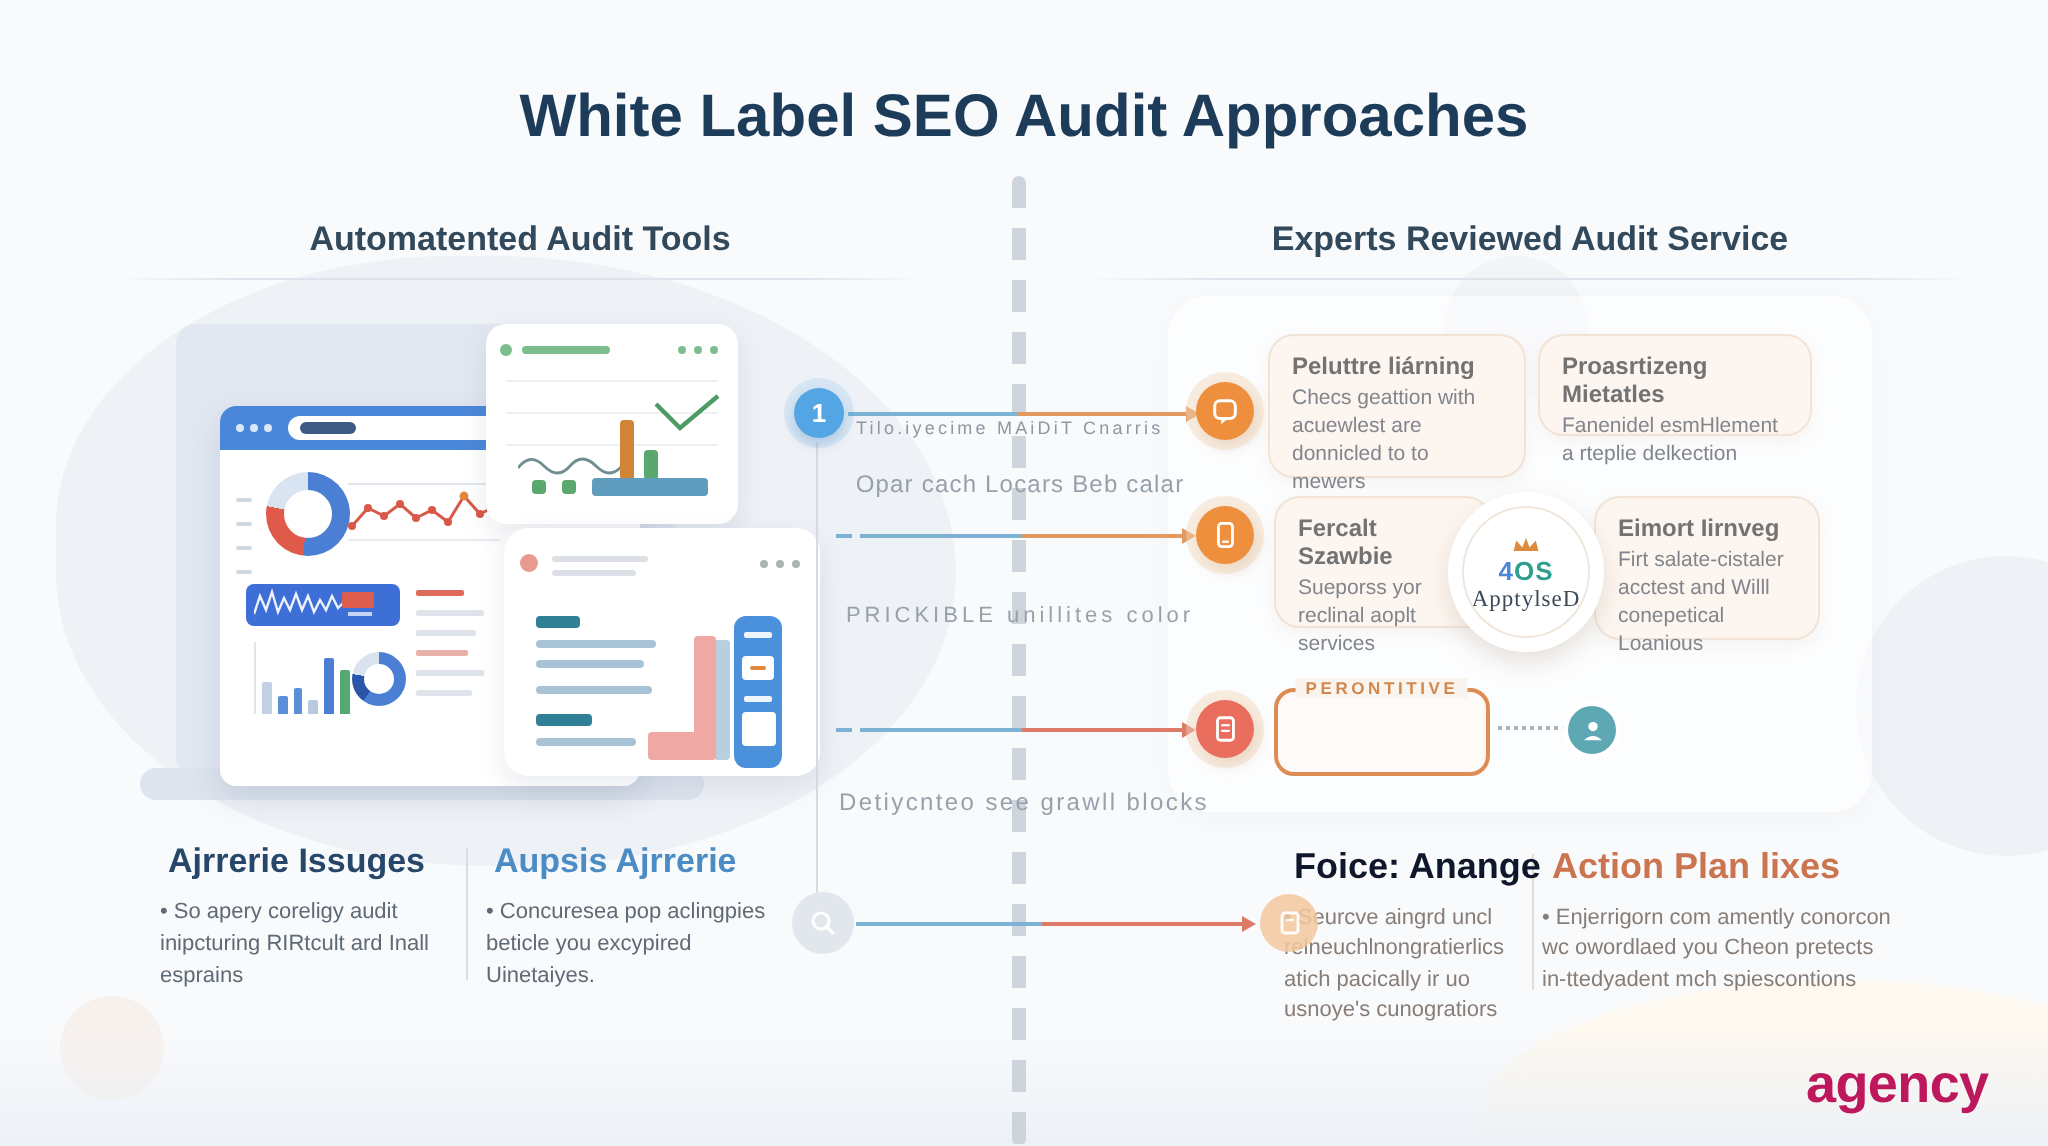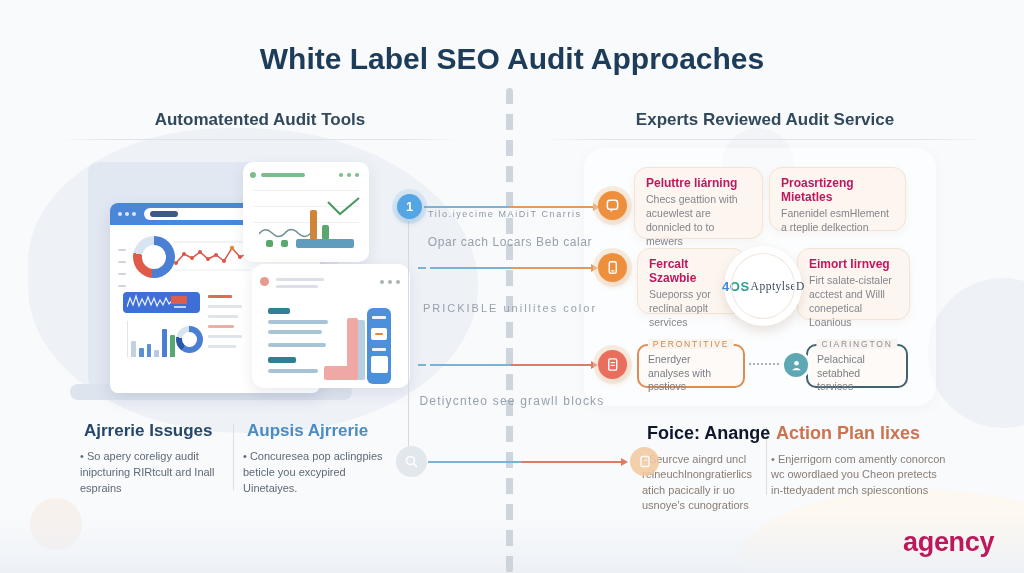--- a/index.html
+++ b/index.html
@@ -97,39 +97,39 @@
   .ricon { width:29px; height:29px; border-radius:50%; display:flex; align-items:center; justify-content:center; z-index:6;
     box-shadow:0 0 0 5px rgba(242,214,186,.45), 2px 3px 7px rgba(190,150,110,.35); }
   .ricon.orange { background:#ee8f3e; }
   .ricon.red { background:#e96e5d; }
   .ricon1 { left:598px; top:191px; }
   .ricon2 { left:598px; top:253px; }
   .ricon3 { left:598px; top:350px; }
 
   .card { background:#fdf6f0; border:1px solid #f1e3d6; border-radius:13px; padding:8px 11px;
     box-shadow:0 3px 8px rgba(205,175,145,.12); z-index:5; }
-  .card-title { font-size:12px; font-weight:bold; color:#be185d; margin-bottom:3px; }
+  .card-title { font-size:12px; font-weight:bold; color:#737373; margin-bottom:3px; }
   .card-body { font-size:10.5px; color:#82858c; line-height:1.32; }
   .card1 { left:634px; top:167px; width:129px; height:72px; }
-  .card2 { left:769px; top:167px; width:137px; height:64px; }
+  .card2 { left:769px; top:167px; width:137px; height:51px; }
   .card3 { left:637px; top:248px; width:109px; height:66px; }
   .card4 { left:797px; top:248px; width:113px; height:72px; }
 
   .badge { left:724px; top:246px; width:78px; height:80px; background:#fff; border-radius:50%;
     box-shadow:0 5px 12px rgba(180,160,140,.3); z-index:7;
-    display:flex; flex-direction:row; align-items:center; justify-content:center; gap:1px; }
+    display:flex; flex-direction:column; align-items:center; justify-content:center; gap:1px; }
   .badge::before { content:""; position:absolute; inset:7px; border:1px solid #f0e6dc; border-radius:50%; }
   .badge-logo { font-size:13px; font-weight:bold; letter-spacing:.5px; }
   .badge-logo .n4 { color:#4a86d8; }
   .badge-logo .os { color:#2f9e8e; }
   .badge-label { font-family:"Liberation Serif", serif; font-size:11.5px; color:#3c4a5a; letter-spacing:.5px; }
 
   .bbox { border:2px solid; border-radius:10px; padding:7px 9px 5px; z-index:6; background:rgba(253,248,243,.6); }
   .bbox .blabel { position:absolute; top:-7px; left:50%; transform:translateX(-50%); white-space:nowrap;
-    font-size:8.5px; font-weight:normal; letter-spacing:1.8px; padding:0 5px; background:#faf4ee; }
+    font-size:8.5px; font-weight:bold; letter-spacing:1.8px; padding:0 5px; background:#faf4ee; }
   .bbox .bbody { font-size:10.5px; color:#7b7e85; line-height:1.3; }
   .bbox1 { left:637px; top:344px; width:108px; height:44px; border-color:#dd8d52; }
   .bbox1 .blabel { color:#d2884c; }
   .bbox2 { left:806px; top:344px; width:102px; height:44px; border-color:#41636f; }
   .bbox2 .blabel { color:#8a8d92; }
   .dots-connector { left:749px; top:355px; width:34px; height:10px; border-bottom:2px dotted #a9b2ba; z-index:6; }
   .teal-circle { left:784px; top:353px; width:24px; height:24px; border-radius:50%; background:#5ea8b3; z-index:7;
     display:flex; align-items:center; justify-content:center; box-shadow:0 0 0 3px rgba(255,255,255,.95); }
 
   
@@ -351,33 +351,28 @@
   <div class="abs badge">
     <svg width="16" height="10" viewBox="0 0 18 10">
       <path d="M2 9 L3.5 3 L7 7 L9 1.5 L11 7 L14.5 3 L16 9 Z" fill="#dd8c3e"></path>
     </svg>
     <div class="badge-logo"><span class="n4">4</span><span class="os">OS</span></div>
     <div class="badge-label">ApptylseD</div>
   </div>
 
   <div class="abs bbox bbox1">
     <span class="blabel">PERONTITIVE</span>
-    <div class="bbody">Enerdyer analyses with psstiovs</div>
   </div>
   <div class="abs dots-connector"></div>
   <div class="abs teal-circle">
     <svg width="13" height="13" viewBox="0 0 14 14">
         <circle cx="7" cy="4.6" r="2.5" fill="#fff"></circle>
         <path d="M2.2 12 Q7 7.5 11.8 12 Z" fill="#fff"></path>
       </svg>
   </div>
-  <div class="abs bbox bbox2">
-    <span class="blabel">CIARINGTON</span>
-    <div class="bbody">Pelachical setabhed tervices</div>
-  </div>
 
   <div class="abs bh bl-h1">Ajrrerie Issuges</div>
   <div class="abs bl-b1">• So apery coreligy audit inipcturing RIRtcult ard Inall esprains</div>
   <div class="abs bl-div"></div>
   <div class="abs bh bl-h2">Aupsis Ajrrerie</div>
   <div class="abs bl-b2">• Concuresea pop aclingpies beticle you excypired Uinetaiyes.</div>
 
   <div class="abs bh br-h1">Foice: Anange</div>
   <div class="abs br-b1">• Seurcve aingrd uncl relneuchlnongratierlics atich pacically ir uo usnoye's cunogratiors</div>
   <div class="abs br-div"></div>

